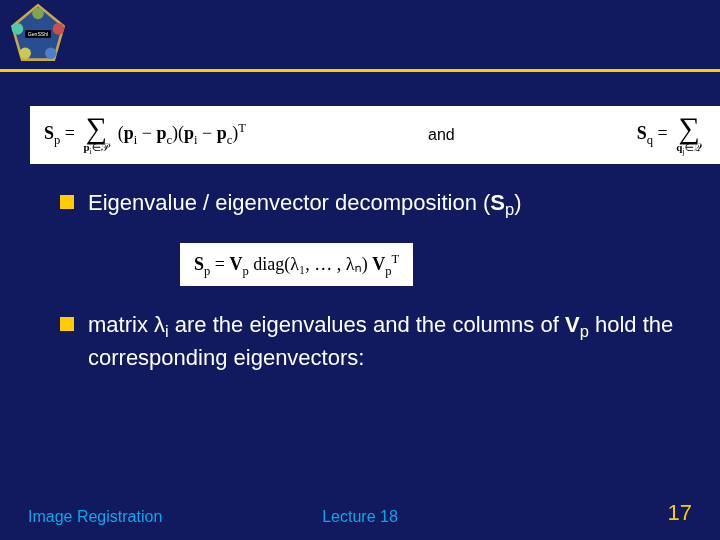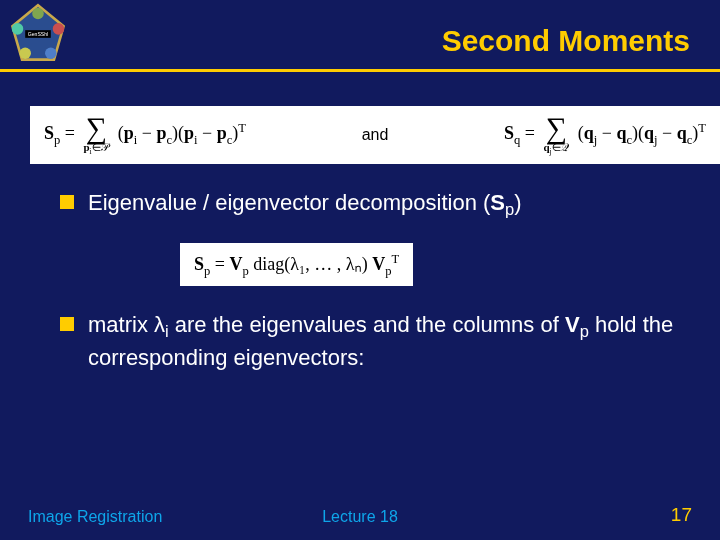--- a/index.html
+++ b/index.html
@@ -86,39 +86,38 @@
     left: 0;
     width: 100%;
     padding: 0 28px;
     display: flex;
     justify-content: space-between;
     align-items: flex-end;
     font-size: 16px;
   }
   .footer .left, .footer .center { color: #0ea5e9; }
   .footer .center { position:absolute; left:50%; transform:translateX(-50%); }
-  .footer .right { color: #ffcc00; font-size: 19px; }
+  .footer .right { color: #ffcc00; font-size: 22px; }
 </style>
 </head>
 <body>
 
 <div class="header">
   <div class="logo">
     <svg viewBox="0 0 100 100">
       <polygon points="50,5 90,38 75,90 25,90 10,38" fill="#2a4d8f" stroke="#c9a84a" stroke-width="4"></polygon>
       <circle cx="50" cy="18" r="9" fill="#7fa64f"></circle>
       <circle cx="82" cy="42" r="9" fill="#c94f4f"></circle>
       <circle cx="70" cy="80" r="9" fill="#4f7fc9"></circle>
       <circle cx="30" cy="80" r="9" fill="#c9c94f"></circle>
       <circle cx="18" cy="42" r="9" fill="#4fc9a6"></circle>
       <rect x="30" y="44" width="40" height="12" fill="#000"></rect>
       <text x="50" y="53" font-size="8" fill="#fff" text-anchor="middle" font-family="Arial">GenSShl</text>
     </svg>
   </div>
-  <div class="title">Second Moments</div>
 </div>
 
 <div class="content">
 
 
   <div class="eq-block eq1">
     <span>
       <span class="bm">S</span><span class="subm">p</span>
       <span> = </span>
       <span class="sigma">
@@ -128,21 +127,20 @@
       <span>(<span class="bm">p</span><span class="subm">i</span> − <span class="bm">p</span><span class="subm">c</span>)(<span class="bm">p</span><span class="subm">i</span> − <span class="bm">p</span><span class="subm">c</span>)<span class="supm">T</span></span>
     </span>
     <span class="andword">and</span>
     <span>
       <span class="bm">S</span><span class="subm">q</span>
       <span> = </span>
       <span class="sigma">
         <span class="sig">∑</span>
         <span class="below"><span class="bm">q</span><span class="subm">j</span>∈𝒬</span>
       </span>
-      <span>(<span class="bm">q</span><span class="subm">j</span> − <span class="bm">q</span><span class="subm">c</span>)(<span class="bm">q</span><span class="subm">j</span> − <span class="bm">q</span><span class="subm">c</span>)<span class="supm">T</span></span>
     </span>
   </div>
 
   <div class="bullet-row">
     <div class="bullet-icon"></div>
     <div class="bullet-text">
       <span>Eigenvalue / eigenvector decomposition (</span><span class="boldv">S</span><span class="sub">p</span><span>)</span>
     </div>
   </div>
 

